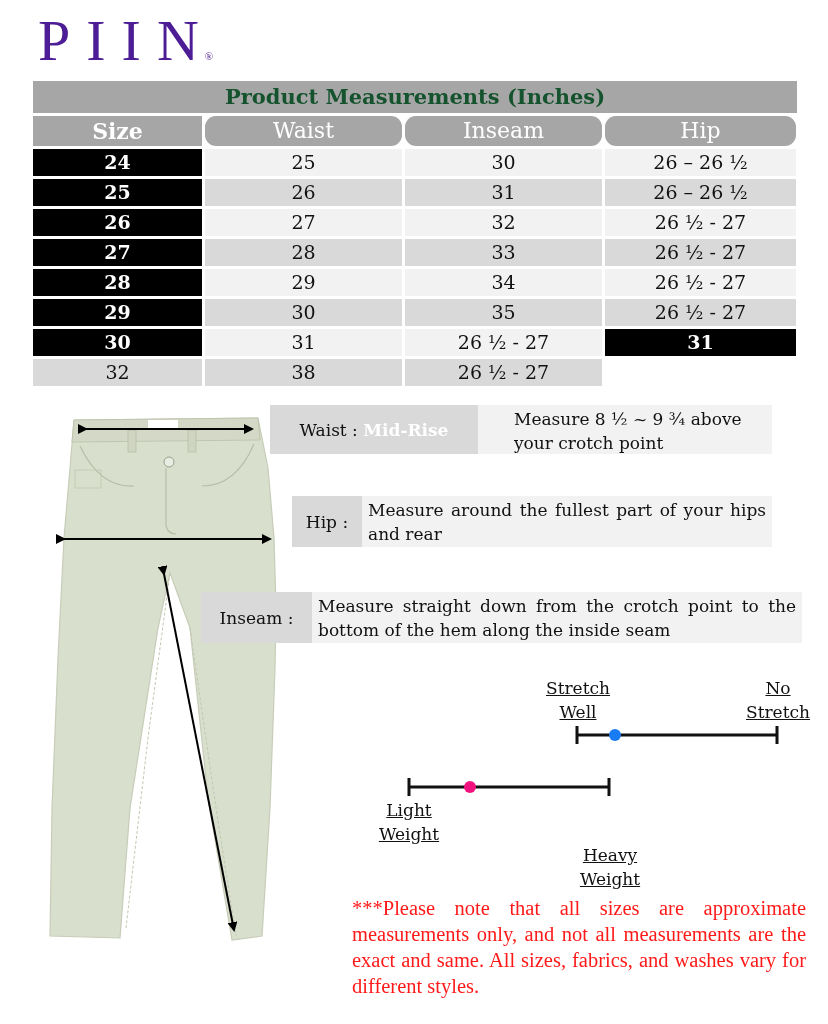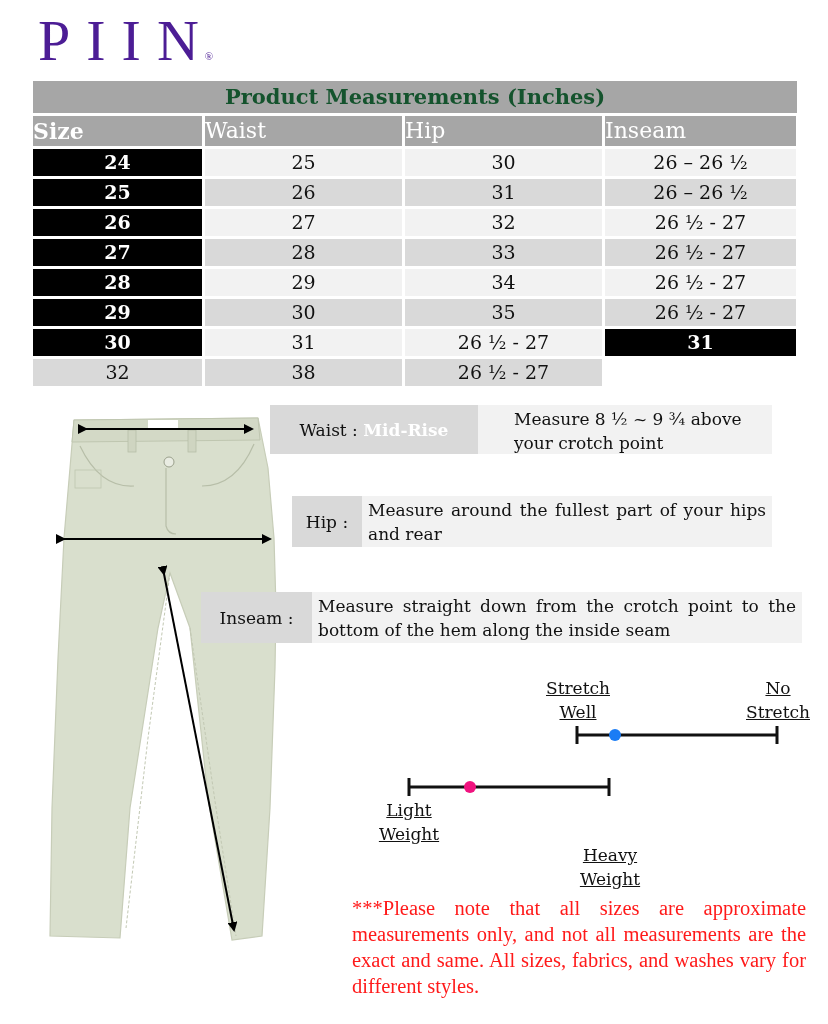--- a/index.html
+++ b/index.html
@@ -5,23 +5,23 @@
   * { box-sizing: border-box; margin: 0; padding: 0; }
   html, body { width: 828px; height: 1024px; background: #ffffff; overflow: hidden; }
   body { position: relative; font-family: "DejaVu Serif", "Liberation Serif", serif; color: #111; }
 
   .logo { position: absolute; left: 38px; top: 12px; font-family: "Liberation Serif", serif; font-size: 58px; letter-spacing: 16px; color: #4c1d95; line-height: 1; }
   .logo .reg { font-size: 11px; letter-spacing: 0; vertical-align: baseline; position: relative; top: 0px; margin-left: -10px; }
 
   .table-wrap { position: absolute; left: 33px; top: 81px; width: 764px; }
   .title-bar { height: 32px; background: #a6a6a6; color: #14532d; font-weight: bold; font-size: 21px; text-align: center; line-height: 32px; margin-bottom: 3px; }
   .grid { display: grid; grid-template-columns: 169px 197px 197px 191px; column-gap: 3px; row-gap: 3px; }
-  .hcell { background: #a6a6a6; color: #fff; height: 30px; line-height: 30px; text-align: left; font-size: 22px; }
+  .hcell { background: #a6a6a6; color: #fff; height: 30px; line-height: 30px; text-align: center; font-size: 22px; }
   .hcell.size { font-weight: bold; }
-  .hcell.light { font-weight: normal; }
+  .hcell.light { font-weight: normal; border-radius: 11px; }
   .cell { height: 27px; line-height: 27px; text-align: center; font-size: 19px; color: #111; }
   .cell.sz { background: #000000; color: #fff; font-weight: bold; }
   .row-odd .cell:not(.sz), .cell.odd { background: #f2f2f2; }
   .cell.even { background: #d9d9d9; }
 
   .jeans { position: absolute; left: 30px; top: 408px; width: 270px; height: 540px; }
 
   .box { position: absolute; display: flex; font-size: 17px; line-height: 24px; }
   .box .lab { background: #d9d9d9; display: flex; align-items: center; justify-content: center; }
   .box .desc { background: #f2f2f2; padding: 2px 6px 2px 6px; text-align: justify; }
@@ -32,22 +32,22 @@
 </head>
 <body>
 
 <div class="logo"><span>PIIN</span><span class="reg">®</span></div>
 
 <div class="table-wrap">
   <div class="title-bar">Product Measurements (Inches)</div>
   <div class="grid" id="grid">
     <div class="hcell size">Size</div>
     <div class="hcell light">Waist</div>
+    <div class="hcell light">Inseam</div>
     <div class="hcell light">Hip</div>
-    <div class="hcell light">Inseam</div>
 
     <div class="cell sz">24</div>
     <div class="cell odd">25</div>
     <div class="cell odd">30</div>
     <div class="cell odd">26 – 26 ½</div>
 
     <div class="cell sz">25</div>
     <div class="cell even">26</div>
     <div class="cell even">31</div>
     <div class="cell even">26 – 26 ½</div>

